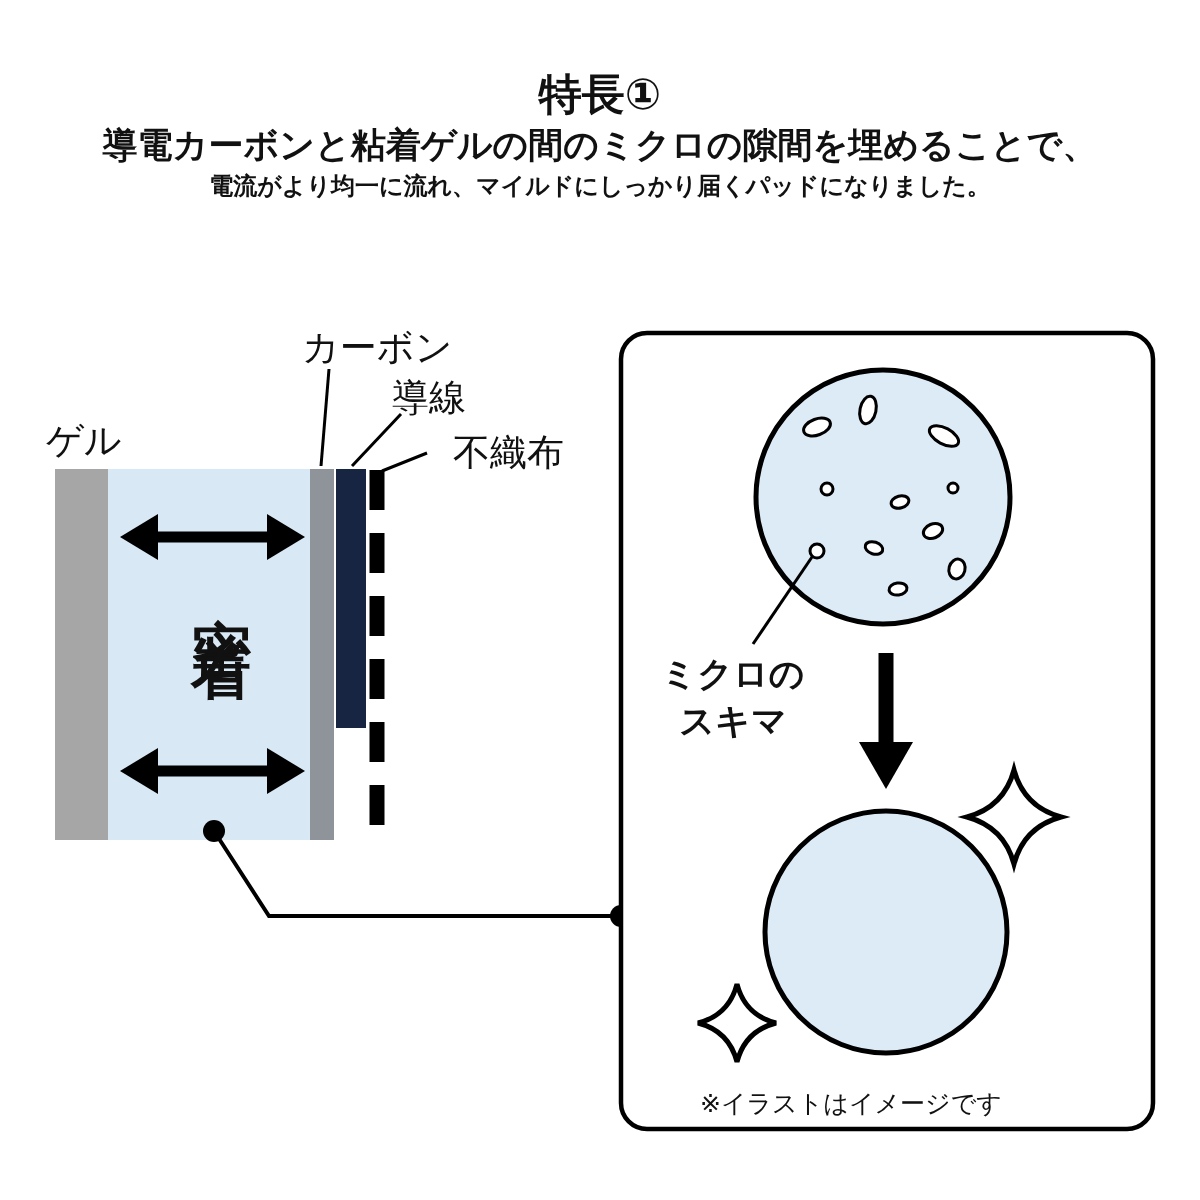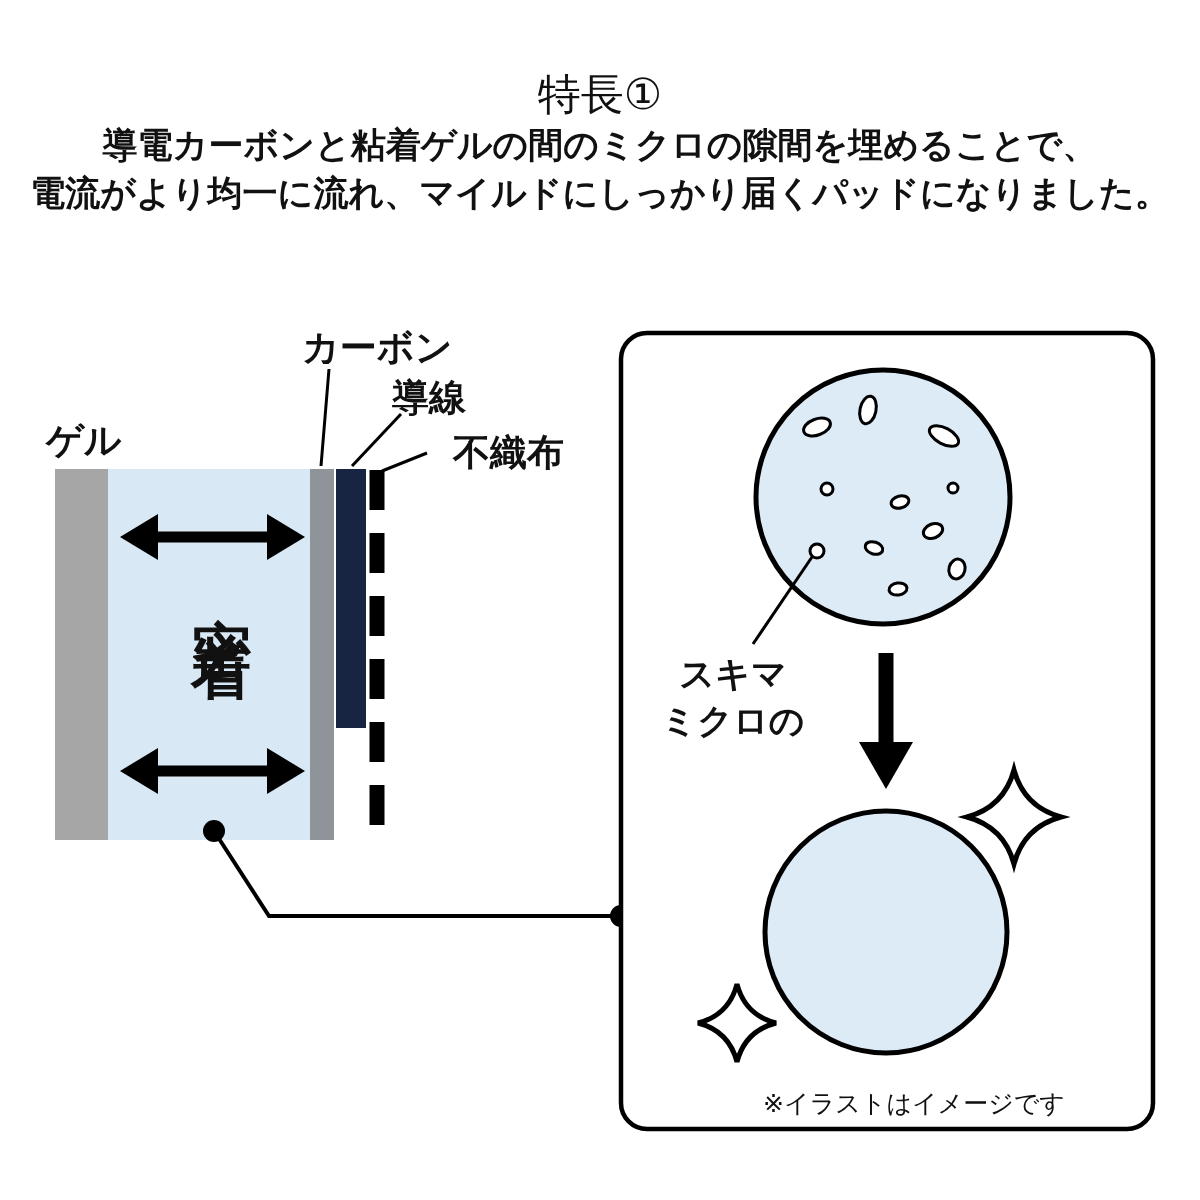--- a/index.html
+++ b/index.html
@@ -5,37 +5,37 @@
   * { margin:0; padding:0; box-sizing:border-box; }
   html,body { background:#ffffff; }
   body {
     width:1200px; height:1200px;
     font-family:"Liberation Sans","DejaVu Sans",sans-serif;
     color:#111;
   }
   .canvas { position:relative; width:1200px; height:1200px; background:#ffffff; overflow:hidden; }
   .art { position:absolute; left:0; top:0; }
   .txt { position:absolute; color:#111; white-space:nowrap; }
-  .title  { left:0; top:66px;  width:100%; text-align:center; font-size:43px; font-weight:400; }
+  .title  { left:0; top:66px;  width:100%; text-align:center; font-size:43px; font-weight:700; }
   .desc1  { left:0; top:122px; width:100%; text-align:center; font-size:35px; font-weight:600; }
-  .desc2  { left:0; top:170px; width:100%; text-align:center; font-size:35px; font-weight:600; }
-  .lbl    { font-size:37px; font-weight:700; }
+  .desc2  { left:0; top:170px; width:100%; text-align:center; font-size:24px; font-weight:600; }
+  .lbl    { font-size:37px; font-weight:400; }
   .gel-label      { left:46px;  top:416px;text-align:right; }
   .carbon-label   { left:302px; top:323px; }
   .lead-label     { left:392px; top:373px; }
   .nonwoven-label { left:432px; top:428px;margin-left:21px; }
   .adhesion {
     left:180px; top:568px;
     font-size:60px; font-weight:700;
     writing-mode:vertical-rl; text-orientation:upright;
     letter-spacing:20px;
   }
   .micro-label { left:633px; top:650px; width:200px; text-align:center;
                  font-size:35px; font-weight:600; line-height:47px; white-space:normal; }
-  .note { left:700px; top:1087px; width:428px; text-align:center; font-size:25px; font-weight:500; }
+  .note { left:700px; top:1087px; width:428px; text-align:left; font-size:25px; font-weight:500; }
 </style>
 </head>
 <body>
 
 <div class="canvas">
 
   <svg class="art" width="1200" height="1200" viewBox="0 0 1200 1200">
 
     <rect x="55" y="469" width="53" height="371" fill="#a6a6a6"></rect>
     <rect x="108" y="469" width="202" height="371" fill="#d9e8f5"></rect>
@@ -96,18 +96,18 @@
   <div class="txt desc1">導電カーボンと粘着ゲルの間のミクロの隙間を埋めることで、</div>
   <div class="txt desc2">電流がより均一に流れ、マイルドにしっかり届くパッドになりました。</div>
 
   <div class="txt lbl gel-label">ゲル</div>
   <div class="txt lbl carbon-label">カーボン</div>
   <div class="txt lbl lead-label">導線</div>
   <div class="txt lbl nonwoven-label">不織布</div>
   <div class="txt adhesion">密着</div>
 
   <div class="txt micro-label">
+    <div>ミクロの</div>
     <div>スキマ</div>
-    <div>ミクロの</div>
   </div>
 
   <div class="txt note">※イラストはイメージです</div>
 </div>
 
 </body></html>

